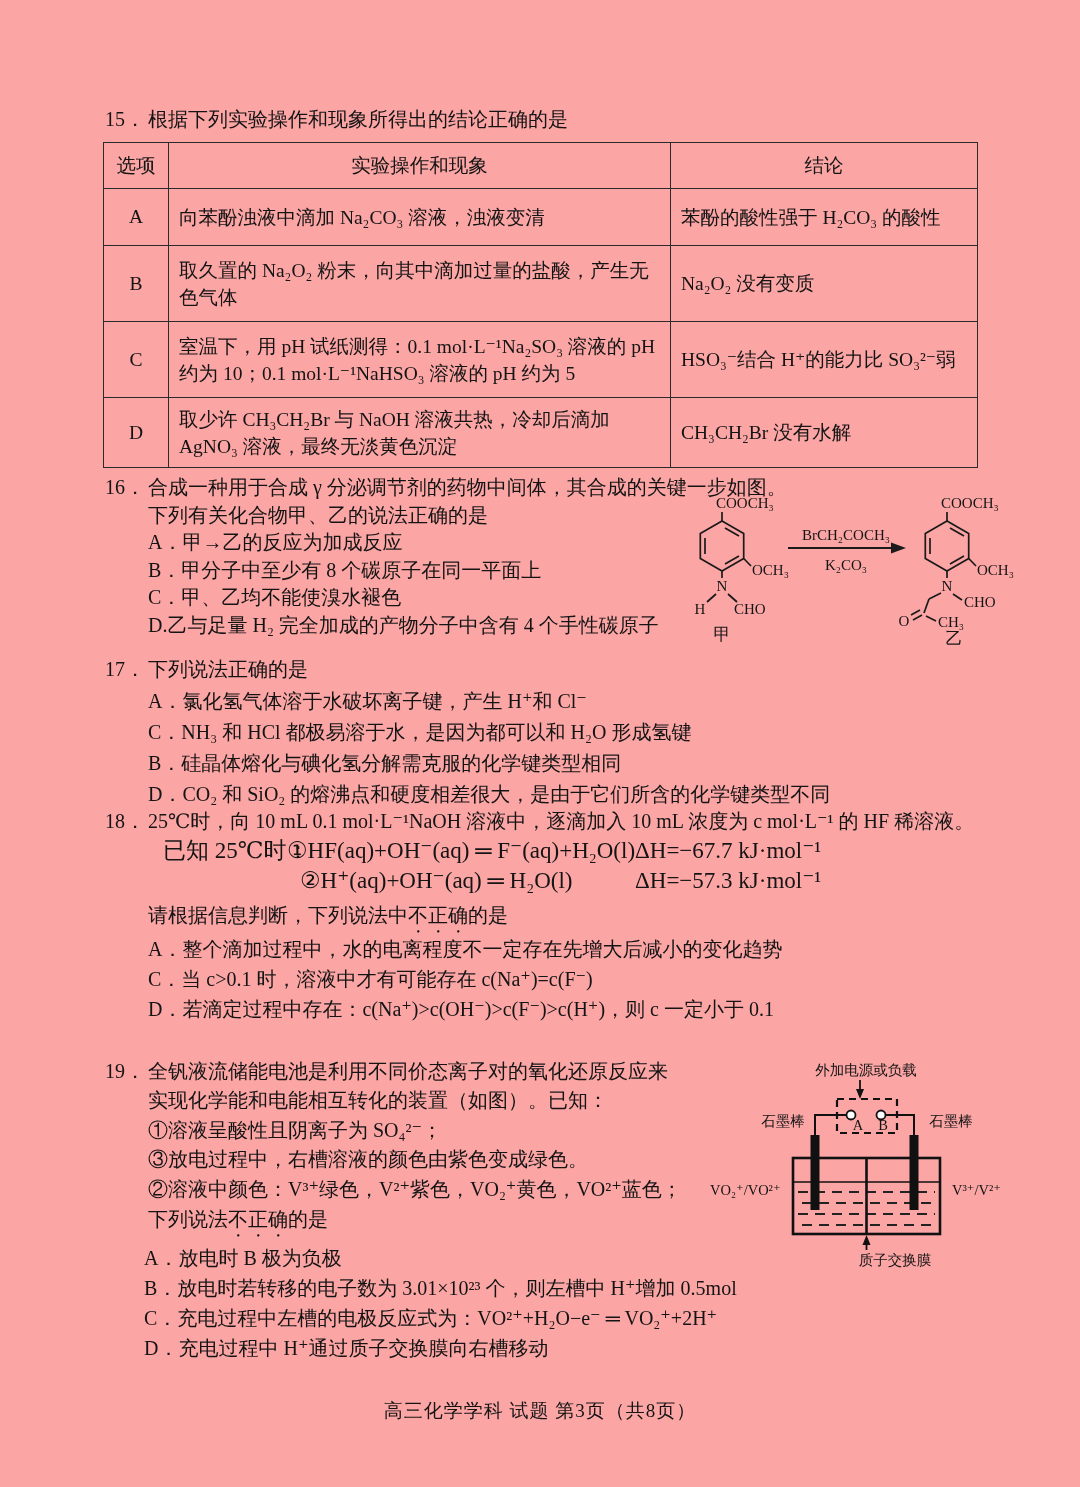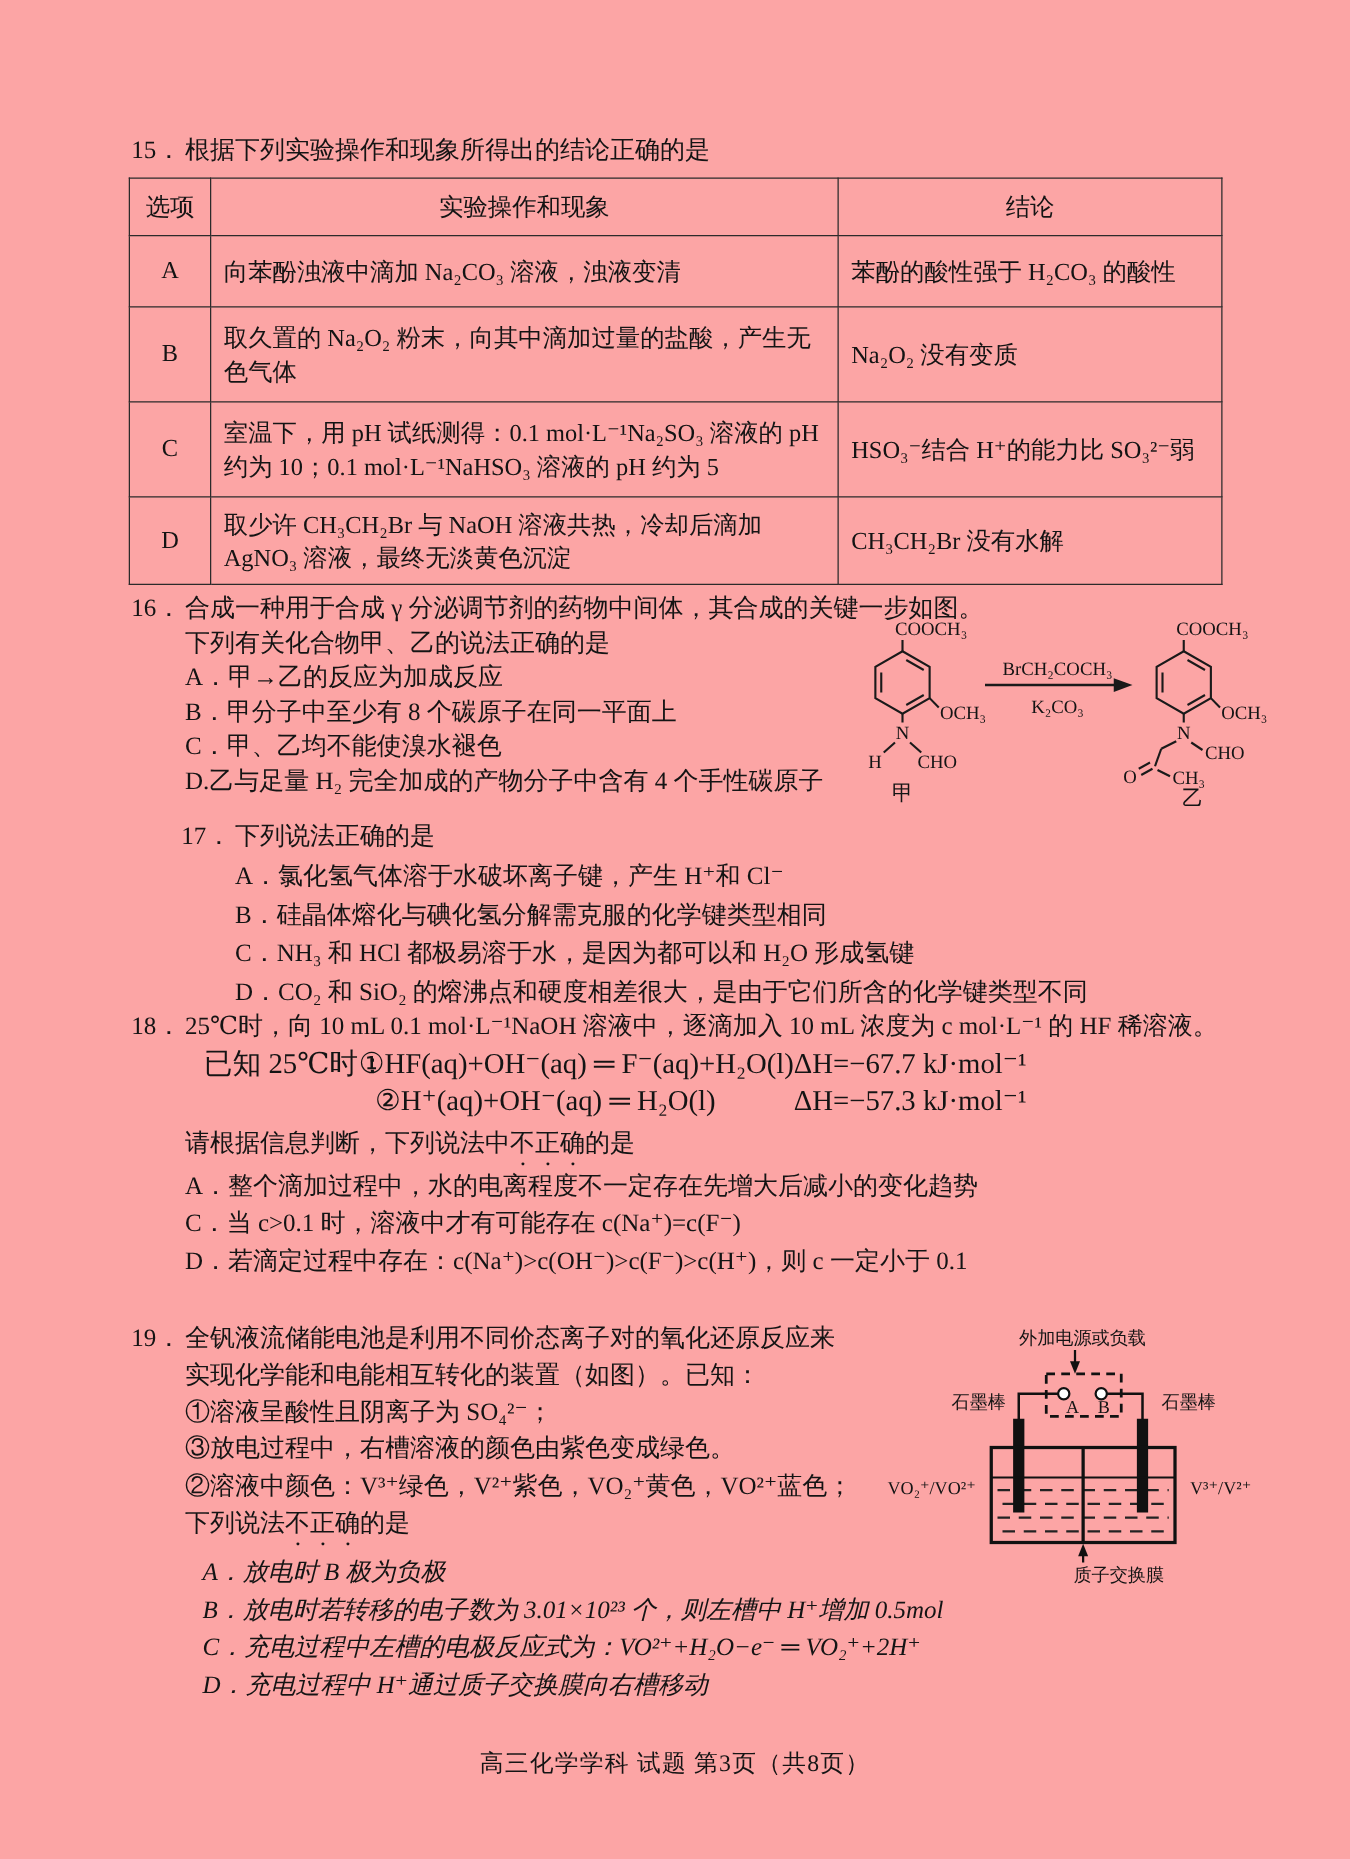--- a/index.html
+++ b/index.html
@@ -143,27 +143,27 @@
       <line class="bond" x1="249" y1="113" x2="244" y2="127"></line>
       <line class="bond" x1="242" y1="129" x2="233" y2="134"></line>
       <line class="bond" x1="240" y1="124" x2="231" y2="129"></line>
       <text x="224" y="140" font-size="15" text-anchor="middle">O</text>
       <line class="bond" x1="246" y1="130" x2="256" y2="135"></line>
       <text x="258" y="141" font-size="15">CH₃</text>
       <text x="274" y="158" font-size="17" text-anchor="middle">乙</text>
     </g>
   </svg>
 
-  <div class="abs" style="left:105px;top:652px;width:900px;margin-left:40px;">
+  <div class="abs" style="left:105px;top:652px;width:900px;">
     <div class="qline h34">
       <span class="qnum">17．</span><span>下列说法正确的是</span>
     </div>
     <div class="qline h31 indent">A．氯化氢气体溶于水破坏离子键，产生 H⁺和 Cl⁻</div>
+    <div class="qline h31 indent">C．NH₃ 和 HCl 都极易溶于水，是因为都可以和 H₂O 形成氢键</div>
     <div class="qline h31 indent">B．硅晶体熔化与碘化氢分解需克服的化学键类型相同</div>
-    <div class="qline h31 indent">C．NH₃ 和 HCl 都极易溶于水，是因为都可以和 H₂O 形成氢键</div>
     <div class="qline h31 indent">D．CO₂ 和 SiO₂ 的熔沸点和硬度相差很大，是由于它们所含的化学键类型不同</div>
   </div>
 
   <div class="abs" style="left:105px;top:806px;width:920px;">
     <div class="qline h30">
       <span class="qnum">18．</span><span>25℃时，向 10 mL 0.1 mol·L⁻¹NaOH 溶液中，逐滴加入 10 mL 浓度为 c mol·L⁻¹ 的 HF 稀溶液。</span>
     </div>
     <div class="eqline h30">
       <span class="eq-abs" style="left:58px;">已知 25℃时：</span>
       <span class="eq-abs" style="left:182px;">①HF(aq)+OH⁻(aq) ═ F⁻(aq)+H₂O(l)</span>
@@ -187,21 +187,21 @@
     </div>
     <div class="qline h28 indent" style="height:29.5px;line-height:29.5px;">实现化学能和电能相互转化的装置（如图）。已知：</div>
     <div class="qline h28 indent" style="height:29.5px;line-height:29.5px;">①溶液呈酸性且阴离子为 SO₄²⁻；</div>
     <div class="qline h28 indent" style="height:29.5px;line-height:29.5px;">③放电过程中，右槽溶液的颜色由紫色变成绿色。</div>
     <div class="qline h28 indent" style="height:29.5px;line-height:29.5px;">②溶液中颜色：V³⁺绿色，V²⁺紫色，VO₂⁺黄色，VO²⁺蓝色；</div>
     <div class="qline h30 indent">
       <span>下列说法</span><span class="emph">不正确</span><span>的是</span>
     </div>
   </div>
 
-  <div class="abs" style="left:119px;top:1243px;width:920px;font-style:italic;">
+  <div class="abs" style="left:101px;top:1243px;width:920px;">
     <div class="qline h30 indent">A．放电时 B 极为负极</div>
     <div class="qline h30 indent">B．放电时若转移的电子数为 3.01×10²³ 个，则左槽中 H⁺增加 0.5mol</div>
     <div class="qline h30 indent">C．充电过程中左槽的电极反应式为：VO²⁺+H₂O−e⁻ ═ VO₂⁺+2H⁺</div>
     <div class="qline h30 indent">D．充电过程中 H⁺通过质子交换膜向右槽移动</div>
   </div>
 
   <svg class="abs" style="left:690px;top:1058px;" width="330" height="212" viewBox="0 0 330 212">
     <text x="176" y="17" font-size="14.5" text-anchor="middle">外加电源或负载</text>
     <g>
       <line x1="170" y1="22" x2="170" y2="34" stroke="#111" stroke-width="1.8"></line>

